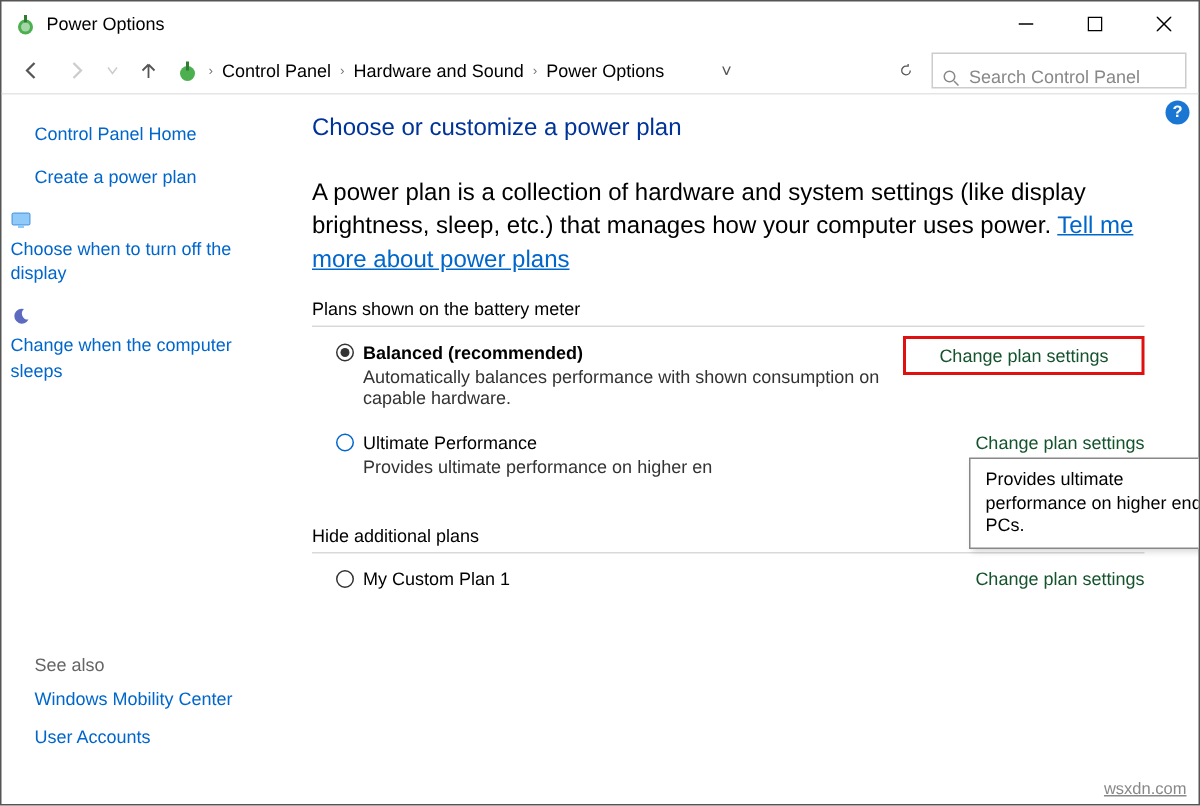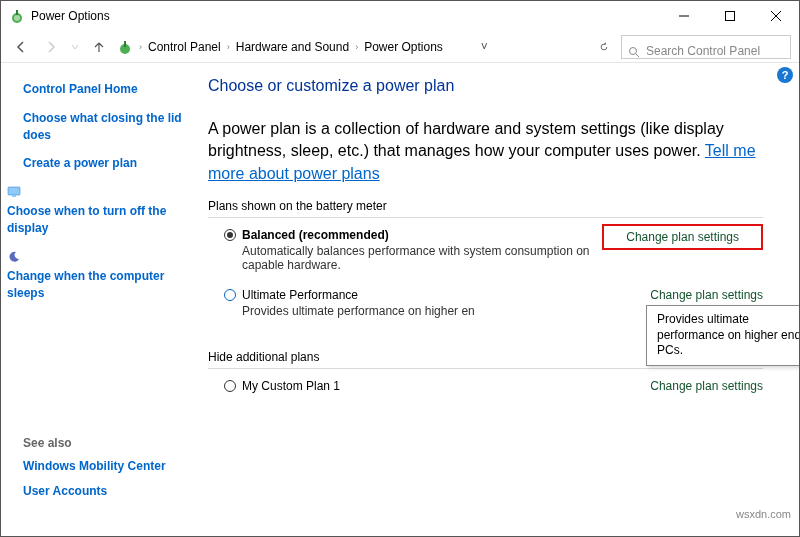--- a/index.html
+++ b/index.html
@@ -14,21 +14,21 @@
 .nav-arrow.disabled { color: #bbb; }
 .addr-icon { width: 16px; height: 16px; }
 .breadcrumb { display: flex; align-items: center; gap: 4px; flex: 1; font-size: 12px; }
 .breadcrumb .sep { color: #777; font-size: 9px; }
 .breadcrumb .crumb { padding: 2px 2px; }
 .breadcrumb .chev { color: #555; font-size: 12px; margin-left: 32px; }
 .refresh-btn { width: 22px; height: 22px; display: flex; align-items: center; justify-content: center; color: #555; padding: 0 6px; }
 .searchbox { width: 170px; height: 24px; border: 1px solid #ccc; display: flex; align-items: flex-end; padding: 0 6px; color: #888; gap: 6px; font-size: 12px; }
 .help-badge { position: absolute; right: 6px; top: 66px; width: 16px; height: 16px; border-radius: 50%; background: #1976d2; color: #fff; font-size: 11px; display: flex; align-items: center; justify-content: center; font-weight: bold; }
 .body-wrap { display: flex; height: calc(100% - 62px); }
-.sidebar { width: 195px; padding: 18px 10px 10px 22px; display: flex; flex-direction: column; gap: 12px; font-weight: bold; }
+.sidebar { width: 195px; padding: 18px 10px 10px 22px; display: flex; flex-direction: column; gap: 12px; }
 .sidebar a { color: #0066cc; text-decoration: none; font-size: 12px; display: block; line-height: 1.4; }
 .sidebar .link-row { display: flex; align-items: flex-start; gap: 4px; margin-left: -16px; flex-direction: column; }
 .sidebar .link-row .mini-icon { width: 14px; height: 14px; margin-top: 1px; flex-shrink: 0; }
 .sidebar .see-also { margin-top: auto; margin-bottom: 18px; }
 .sidebar .see-also .label { color: #666; margin-bottom: 8px; }
 .sidebar .see-also a { margin-bottom: 8px; }
 .main { flex: 1; padding: 14px 36px 10px 12px; position: relative; }
 .page-title { color: #003399; font-size: 16px; font-weight: 400; margin-bottom: 23px; }
 .intro { font-size: 16px; line-height: 1.4; margin-bottom: 14px; }
 .intro a { color: #0066cc; text-decoration: underline; }
@@ -39,21 +39,21 @@
 .plan-name-row { display: flex; align-items: center; gap: 6px; }
 .plan-name { font-size: 12px; }
 .plan-name.bold { font-weight: bold; }
 .plan-desc { font-size: 12px; color: #333; margin-left: 18px; margin-top: 2px; }
 .plan-action { color: #14532d; text-decoration: none; font-size: 12px; white-space: nowrap; }
 .plan-action.highlight { border: 2px solid #e01010; padding: 4px 22px; margin-top: -4px; }
 .radio { width: 12px; height: 12px; border: 1px solid #333; border-radius: 50%; display: inline-flex; align-items: center; justify-content: center; }
 .radio.sel::after { content: ""; width: 6px; height: 6px; background: #333; border-radius: 50%; }
 .radio.blue { border-color: #0066cc; }
 .tooltip { position: absolute; left: 450px; top: 242px; background: #fff; border: 1px solid #888; padding: 6px 10px; font-size: 12px; line-height: 1.3; width: 178px; box-shadow: 2px 2px 4px rgba(0,0,0,0.15); }
-.watermark { position: absolute; right: 8px; bottom: 16px; font-size: 11px; color: #888; }
+.watermark { position: absolute; right: 8px; bottom: 4px; font-size: 11px; color: #888; text-decoration: underline; }
 </style>
 </head>
 <body>
 
 <div class="titlebar">
   <span class="app-icon">
     <svg viewBox="0 0 16 16">
         <circle cx="8" cy="10" r="5" fill="#4caf50"></circle>
         <rect x="7" y="2" width="2" height="6" fill="#2e7d32"></rect>
         <circle cx="8" cy="10" r="3" fill="#a5d6a7"></circle>
@@ -128,21 +128,20 @@
       </svg>
     <span>Search Control Panel</span>
   </div>
 </div>
 
 <div class="help-badge">?</div>
 
 <div class="body-wrap">
   <div class="sidebar">
     <a href="#">Control Panel Home</a>
-    <a href="#">Choose what closing the lid does</a>
     <a href="#">Create a power plan</a>
     <div class="link-row">
       <span class="mini-icon"><svg viewBox="0 0 14 14">
             <rect x="1" y="2" width="12" height="8" rx="1" fill="#90caf9" stroke="#1976d2" stroke-width="0.5"></rect>
             <rect x="5" y="10" width="4" height="2" fill="#90caf9"></rect>
           </svg></span>
       <a href="#">Choose when to turn off the display</a>
     </div>
     <div class="link-row">
       <span class="mini-icon"><svg viewBox="0 0 14 14">
@@ -164,21 +163,21 @@
     </p>
 
     <div class="section-heading">Plans shown on the battery meter</div>
 
     <div class="plan-row">
       <div class="plan-left">
         <div class="plan-name-row">
           <span class="radio sel"></span>
           <span class="plan-name bold">Balanced (recommended)</span>
         </div>
-        <div class="plan-desc">Automatically balances performance with system consumption on capable hardware.</div>
+        <div class="plan-desc">Automatically balances performance with shown consumption on capable hardware.</div>
       </div>
       <a href="#" class="plan-action highlight">Change plan settings</a>
     </div>
 
     <div class="plan-row" style="margin-top:10px">
       <div class="plan-left">
         <div class="plan-name-row">
           <span class="radio blue"></span>
           <span class="plan-name">Ultimate Performance</span>
         </div>

